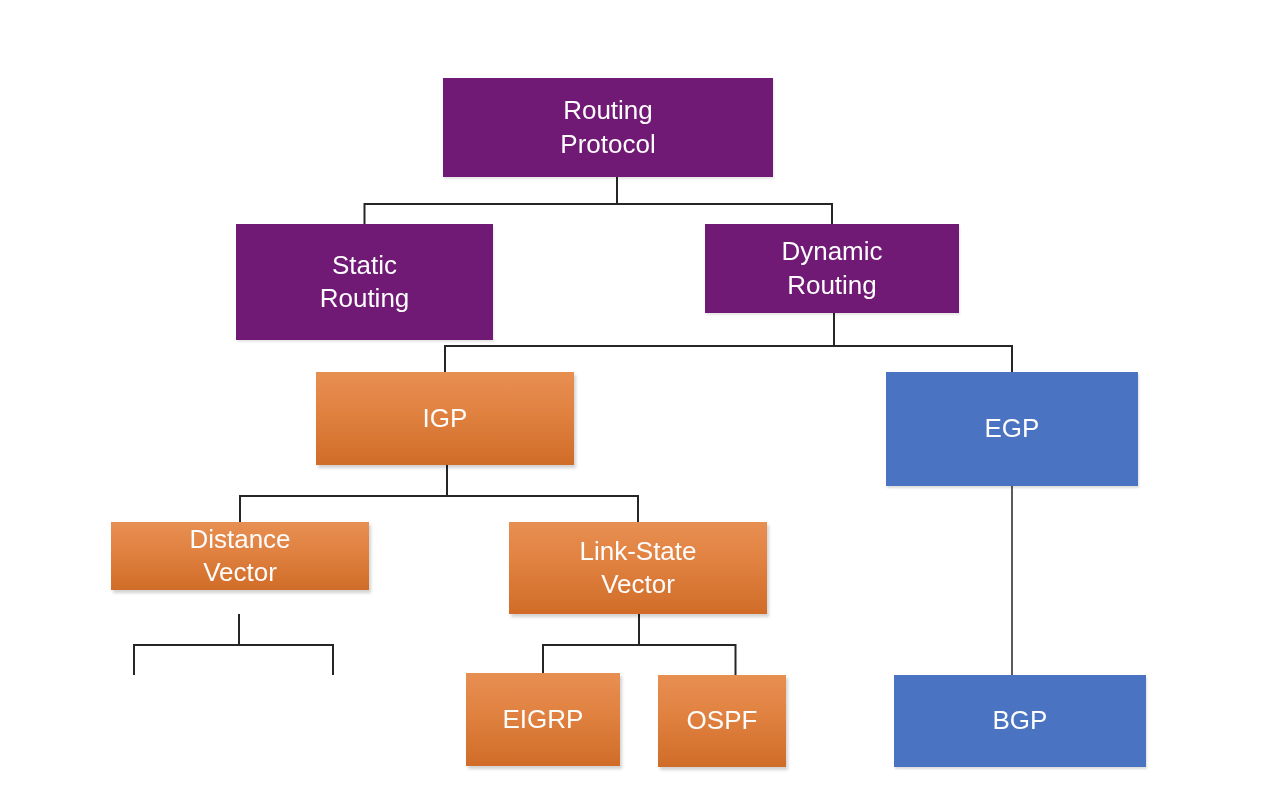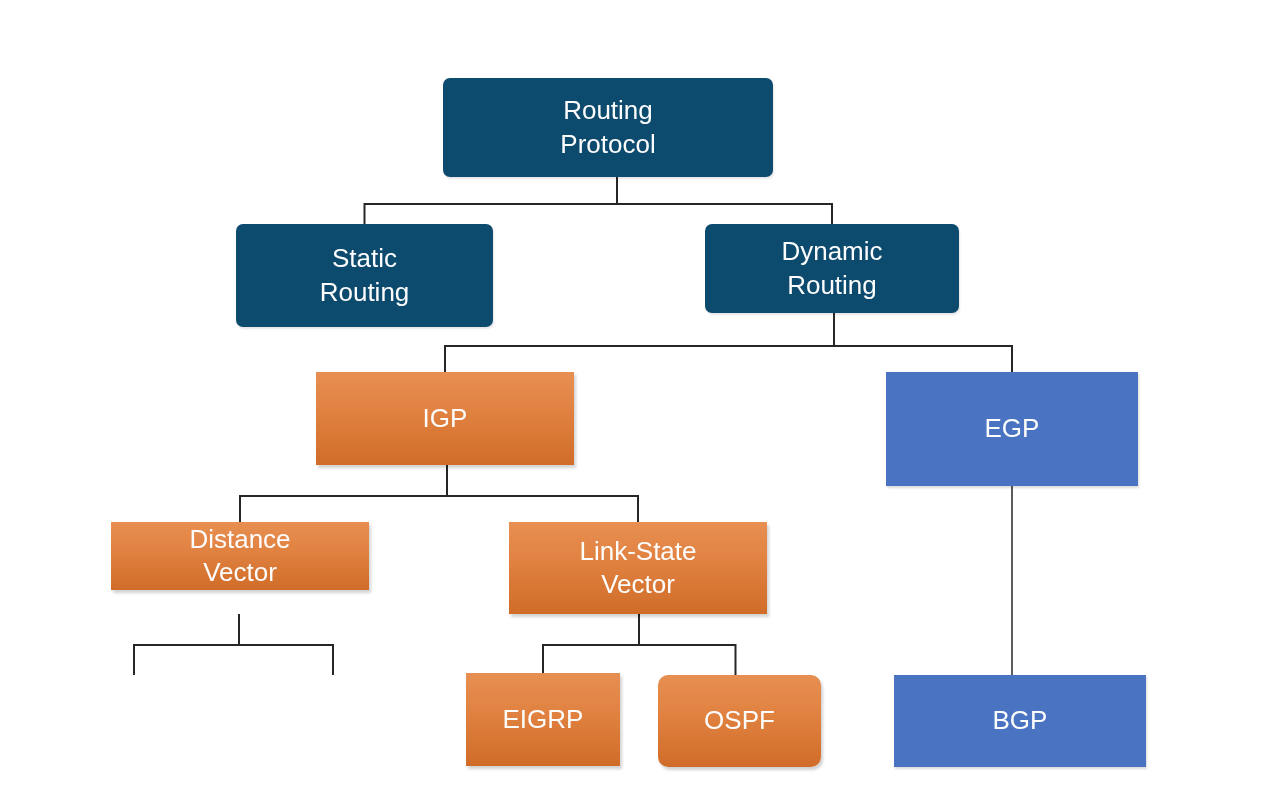--- a/index.html
+++ b/index.html
@@ -19,23 +19,22 @@
     z-index:2;
     display:flex;align-items:center;justify-content:center;
     text-align:center;
     color:#fdfdfd;
     font-size:26px;
     line-height:1.28;
     white-space:pre-line;
     user-select:none;
   }
   .node.gray{
-    background:#0c4a6e;
+    background:#701a75;
     box-shadow:1px 2px 2px rgba(0,0,0,0.10);
-    border-radius:7px;
   }
   .node.orange{
     background:linear-gradient(180deg,#e78f52 0%,#e08140 45%,#d06c28 100%);
     box-shadow:2px 3px 3px rgba(0,0,0,0.18);
   }
   .node.blue{
     background:#4a73c1;
     box-shadow:1px 2px 2px rgba(0,0,0,0.14);
   }
 </style>
@@ -52,26 +51,26 @@
       <path d="M240,522 V496 H638 V522" fill="none" stroke="#262626" stroke-width="2" stroke-linejoin="miter"></path>
       <path d="M239,614 V645" fill="none" stroke="#262626" stroke-width="2" stroke-linejoin="miter"></path>
       <path d="M134,675 V645 H333 V675" fill="none" stroke="#262626" stroke-width="2" stroke-linejoin="miter"></path>
       <path d="M639,614 V645" fill="none" stroke="#262626" stroke-width="2" stroke-linejoin="miter"></path>
       <path d="M543,673 V645 H735.5 V675" fill="none" stroke="#262626" stroke-width="2" stroke-linejoin="miter"></path>
       <path d="M1012,463 L1012,675" fill="none" stroke="#262626" stroke-width="1.5" stroke-linejoin="miter"></path>
     </svg>
 
 <div class="node gray" style="left: 443px; top: 78px; width: 330px; height: 99px;">Routing
 Protocol</div>
-    <div class="node gray" style="left: 236px; top: 224px; width: 257px; height: 103px;">Static
+    <div class="node gray" style="left: 236px; top: 224px; width: 257px; height: 116px;">Static
 Routing</div>
     <div class="node gray" style="left: 705px; top: 224px; width: 254px; height: 89px;">Dynamic
 Routing</div>
     <div class="node orange" style="left: 316px; top: 372px; width: 258px; height: 93px;">IGP</div>
     <div class="node blue" style="left: 886px; top: 372px; width: 252px; height: 114px;">EGP</div>
     <div class="node orange" style="left: 111px; top: 522px; width: 258px; height: 68px;">Distance
 Vector</div>
     <div class="node orange" style="left: 509px; top: 522px; width: 258px; height: 92px;">Link-State
 Vector</div>
     <div class="node orange" style="left: 466px; top: 673px; width: 154px; height: 93px;">EIGRP</div>
-    <div class="node orange" style="left: 658px; top: 675px; width: 163px; height: 92px; border-radius: 10px;">OSPF</div>
+    <div class="node orange" style="left: 658px; top: 675px; width: 128px; height: 92px;">OSPF</div>
     <div class="node blue" style="left: 894px; top: 675px; width: 252px; height: 92px;">BGP</div>
   </div>
 
 </body></html>

